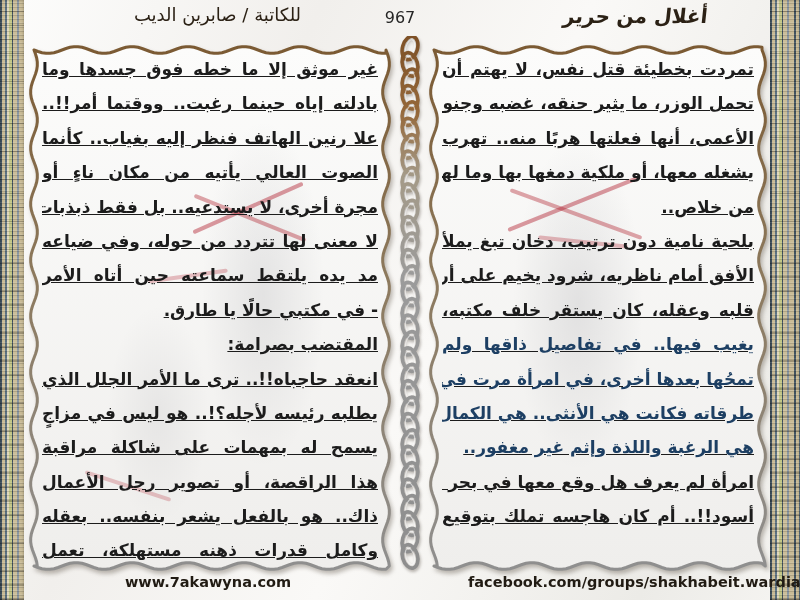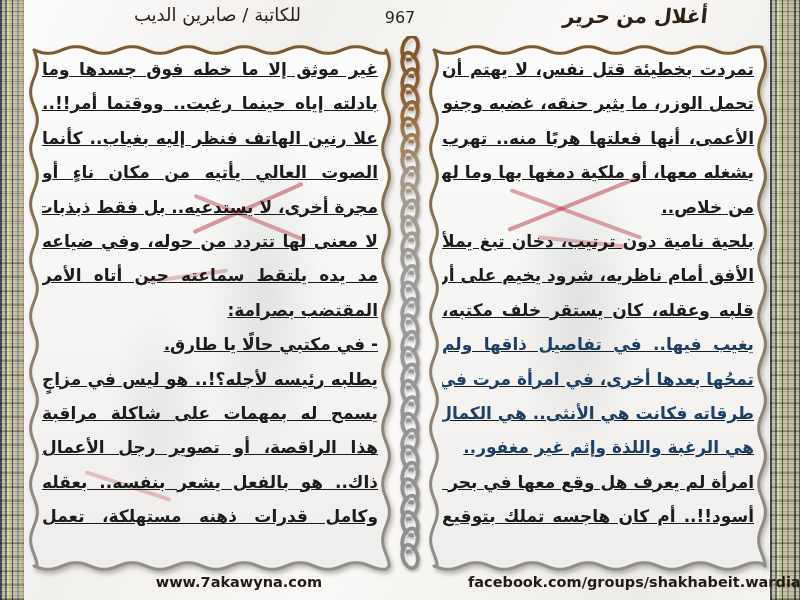--- a/index.html
+++ b/index.html
@@ -56,21 +56,21 @@
   }
   .line.end{text-align:right;text-align-last:right;}
   .line.blue{color:var(--blue,#1d3f63);}
 
   
   .chain-svg{position:absolute;left:391px;top:36px;
     filter:drop-shadow(1.5px 2px 1.5px rgba(80,70,60,0.4));}
 
   
   .ftr{position:absolute;top:574px;height:22px;font-size:14.5px;color:#211b13;font-weight:bold;}
-  .ftr-left{left:82px;width:240px;text-align:right;}
+  .ftr-left{left:88px;width:240px;text-align:center;}
   .ftr-right{left:468px;width:320px;text-align:center;}
 </style>
 </head>
 <body>
 
 <div class="page">
 
   <div class="edge left"></div>
   <div class="edge right"></div>
 
@@ -140,22 +140,23 @@
     <div class="wm ribbon" style="left:120px;top:230px;width:80px;background:rgba(178,34,48,0.28);transform:rotate(-8deg);"></div>
     <div class="wm ribbon" style="left:55px;top:440px;width:90px;background:rgba(178,34,48,0.25);transform:rotate(18deg);"></div>
     <div class="text-column">
         <div class="line">غير موثق إلا ما خطه فوق جسدها وما</div>
         <div class="line">بادلته إياه حينما رغبت.. ووقتما أمر!!..</div>
         <div class="line">علا رنين الهاتف فنظر إليه بغياب.. كأنما</div>
         <div class="line">الصوت العالي يأتيه من مكان ناءٍ أو</div>
         <div class="line">مجرة أخرى، لا يستدعيه.. بل فقط ذبذبات</div>
         <div class="line">لا معنى لها تتردد من حوله، وفي ضياعه</div>
         <div class="line">مد يده يلتقط سماعته حين أتاه الأمر</div>
+        <div class="line end">- في مكتبي حالًا يا طارق.</div>
         <div class="line end">المقتضب بصرامة:</div>
-        <div class="line end">- في مكتبي حالًا يا طارق.</div>
+        <div class="line">انعقد حاجباه!!.. ترى ما الأمر الجلل الذي</div>
         <div class="line">يطلبه رئيسه لأجله؟!.. هو ليس في مزاجٍ</div>
         <div class="line">يسمح له بمهمات على شاكلة مراقبة</div>
         <div class="line">هذا الراقصة، أو تصوير رجل الأعمال</div>
         <div class="line">ذاك.. هو بالفعل يشعر بنفسه.. بعقله</div>
         <div class="line">وكامل قدرات ذهنه مستهلكة، تعمل</div>
       </div>
   </div>
 
   <svg class="chain-svg" width="38" height="540">
       <defs>

